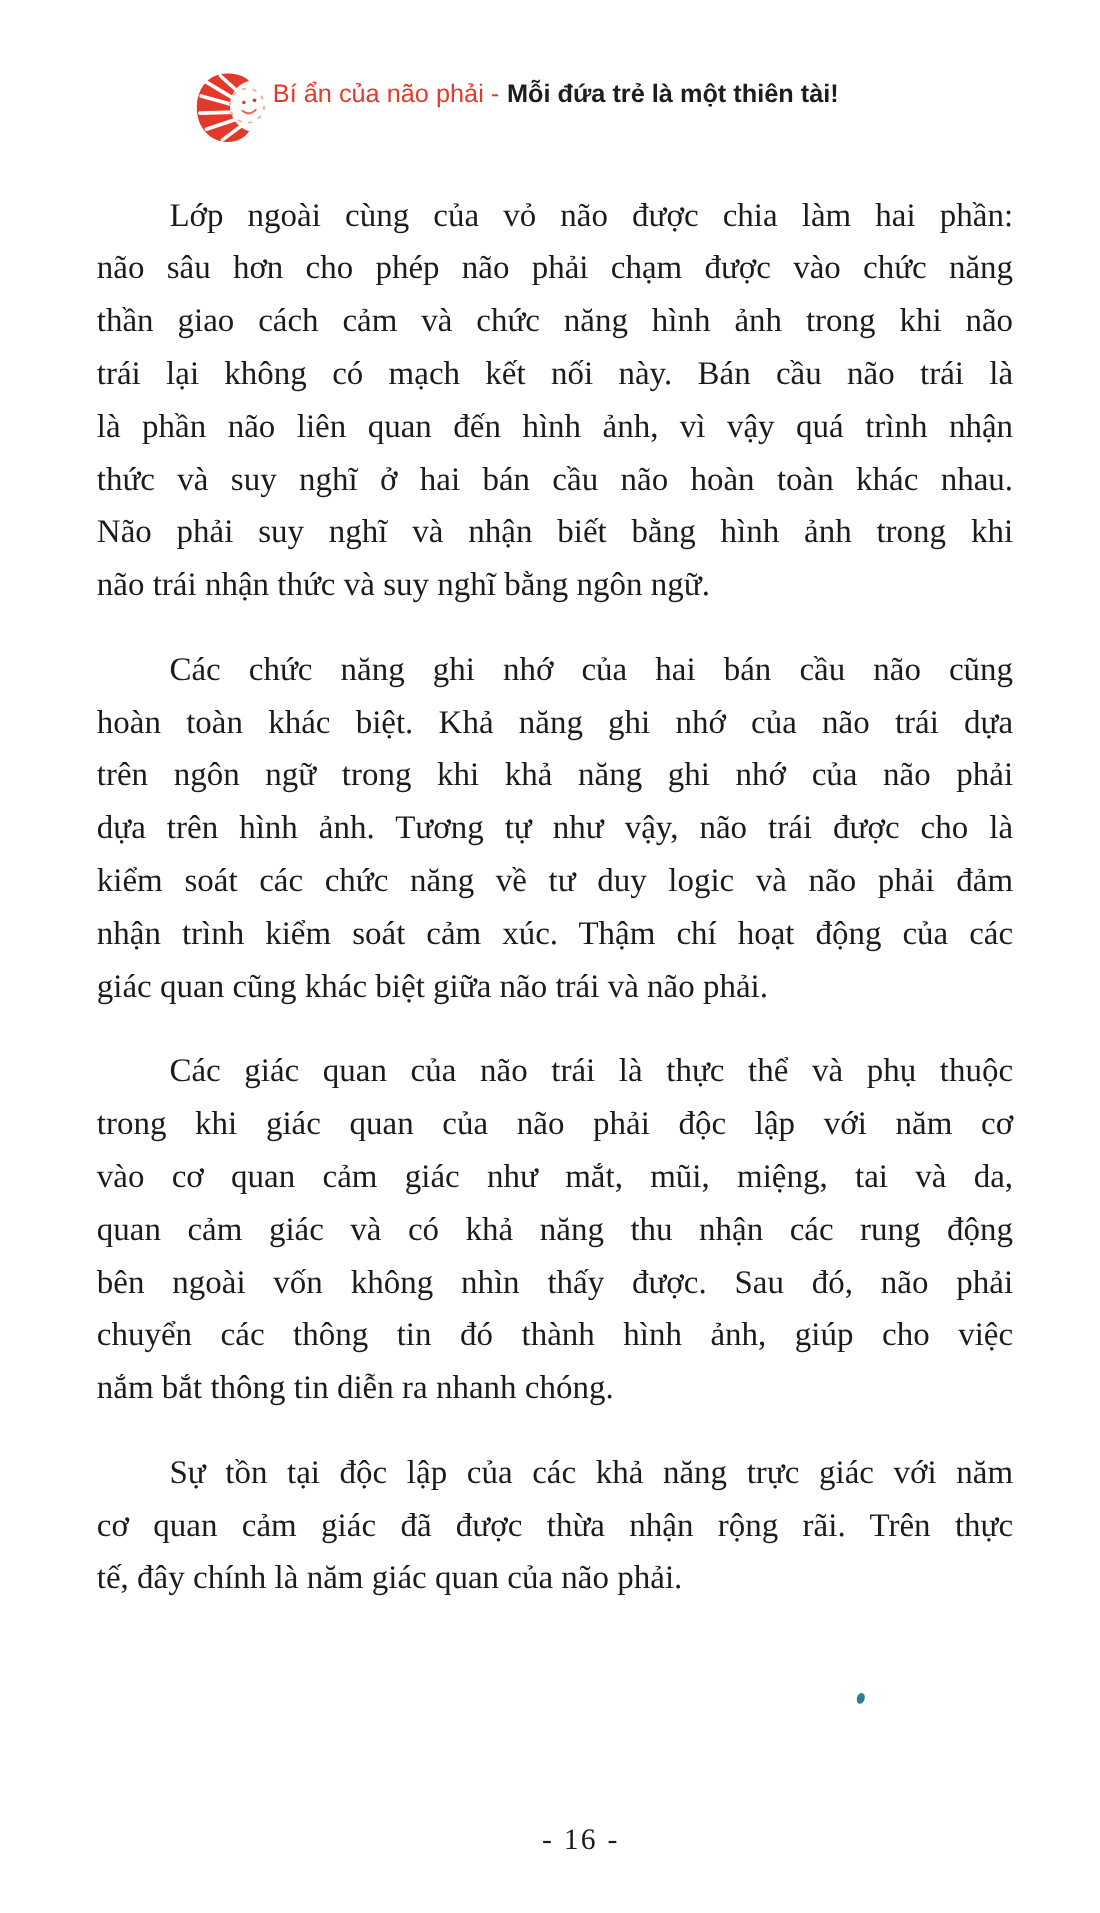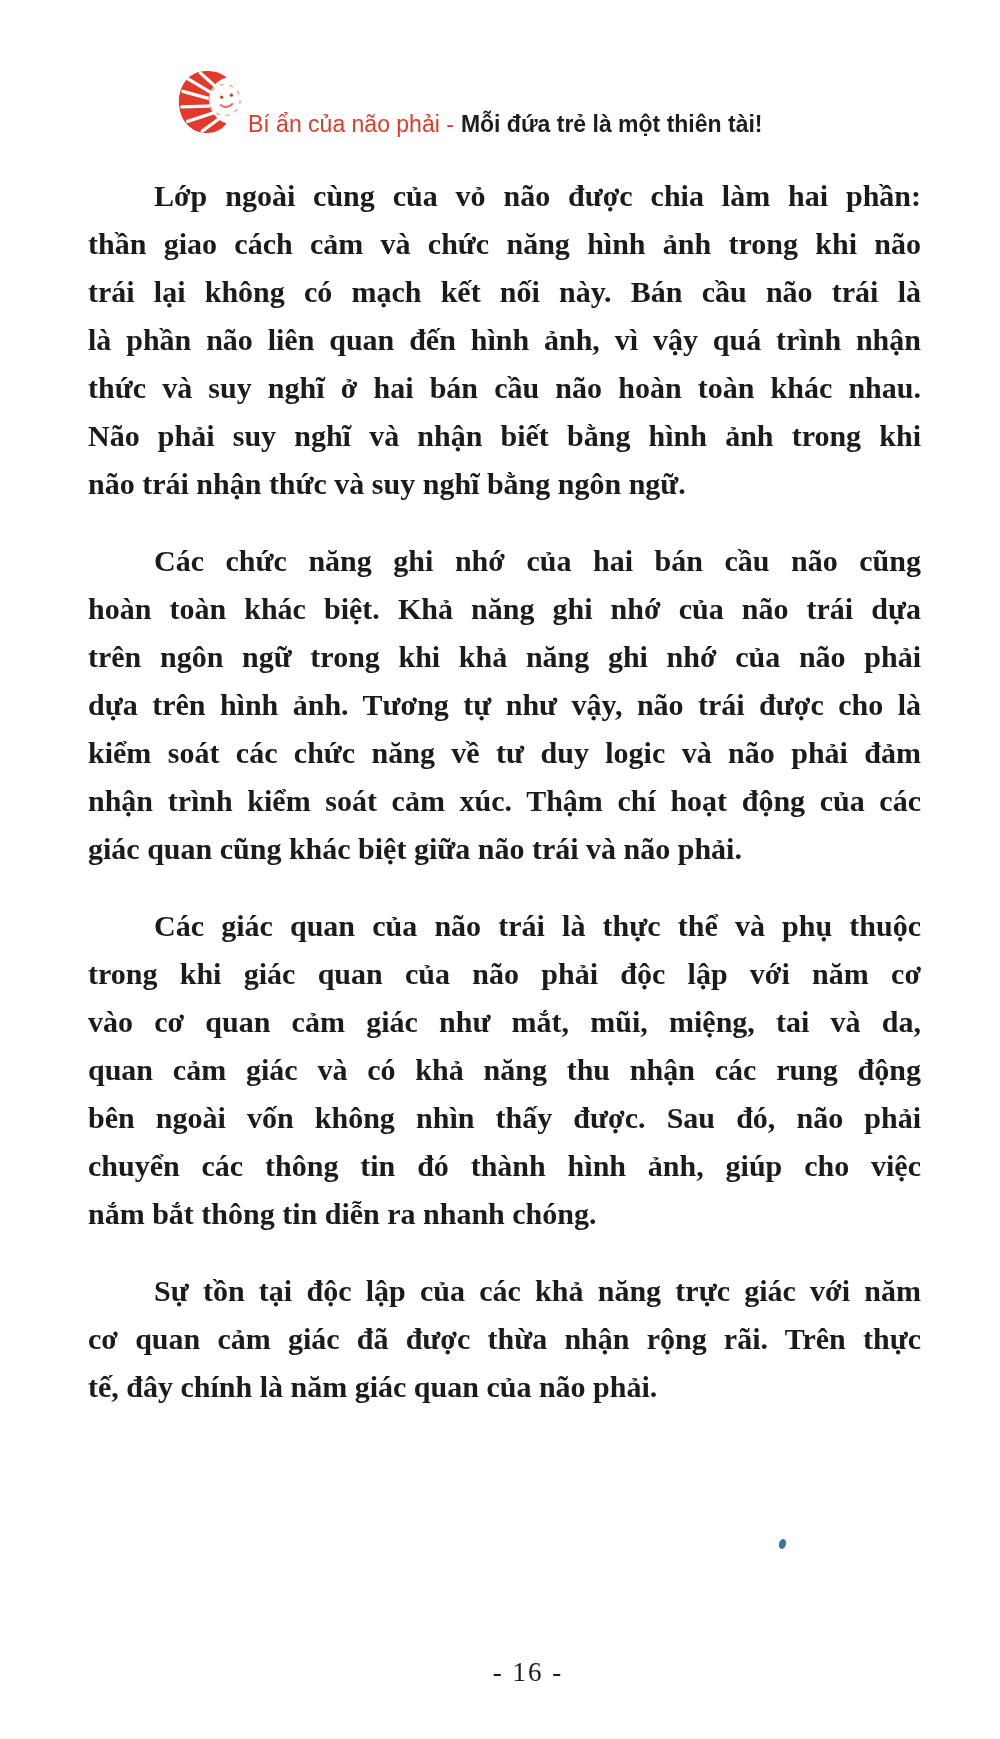--- a/index.html
+++ b/index.html
@@ -12,21 +12,21 @@
     font-family: "Liberation Serif", serif;
   }
 
   
   .header {
     position: absolute;
     left: 176px;
     top: 62px;
     height: 76px;
     display: flex;
-    align-items: flex-end;
+    align-items: flex-start;
   }
   .logo-wrap {
     width: 68px;
     height: 72px;
     flex: 0 0 auto;
     margin-right: 4px;
   }
   .title-line {
     font-family: "Liberation Sans", sans-serif;
     font-size: 23px;
@@ -38,21 +38,20 @@
 
   
   .body-text {
     position: absolute;
     left: 88px;
     top: 172px;
     width: 833px;
     color: #1b1b1b;
     font-size: 30px;
     line-height: 48px;
-    font-weight: bold;
   }
   .para { margin: 0 0 29px 0; }
   .line {
     text-align: justify;
     text-align-last: justify;
   }
   .line.first { text-indent: 66px; }
   .line.last  { text-align-last: left; }
 
   
@@ -109,20 +108,21 @@
       </svg>
     </div>
     <div class="title-line">
       <span class="title-red" style="color: rgb(226, 58, 42);">Bí ẩn của não phải -</span><span class="title-black" style="color: rgb(29, 29, 27);">Mỗi đứa trẻ là một thiên tài!</span>
     </div>
   </div>
 
   <div class="body-text" id="body-text" style="color: rgb(27, 27, 27);">
       <div class="para">
         <div class="line first">Lớp ngoài cùng của vỏ não được chia làm hai phần:</div>
+        <div class="line">não sâu hơn cho phép não phải chạm được vào chức năng</div>
         <div class="line">thần giao cách cảm và chức năng hình ảnh trong khi não</div>
         <div class="line">trái lại không có mạch kết nối này. Bán cầu não trái là</div>
         <div class="line">là phần não liên quan đến hình ảnh, vì vậy quá trình nhận</div>
         <div class="line">thức và suy nghĩ ở hai bán cầu não hoàn toàn khác nhau.</div>
         <div class="line">Não phải suy nghĩ và nhận biết bằng hình ảnh trong khi</div>
         <div class="line last">não trái nhận thức và suy nghĩ bằng ngôn ngữ.</div>
       </div>
       <div class="para">
         <div class="line first">Các chức năng ghi nhớ của hai bán cầu não cũng</div>
         <div class="line">hoàn toàn khác biệt. Khả năng ghi nhớ của não trái dựa</div>

